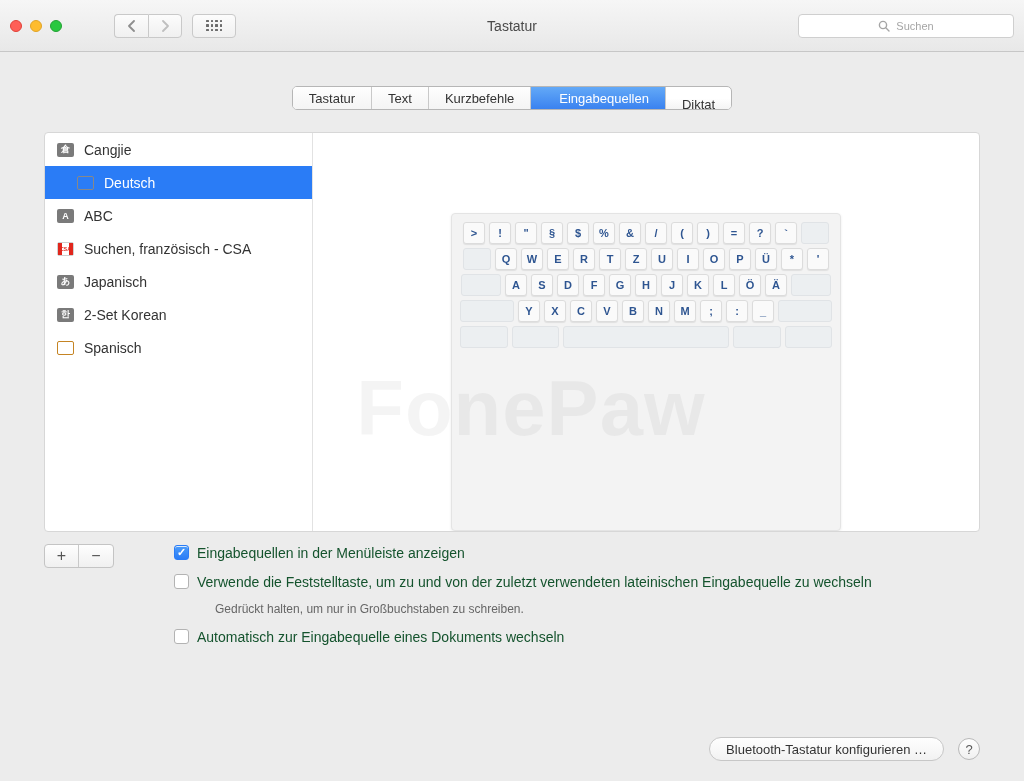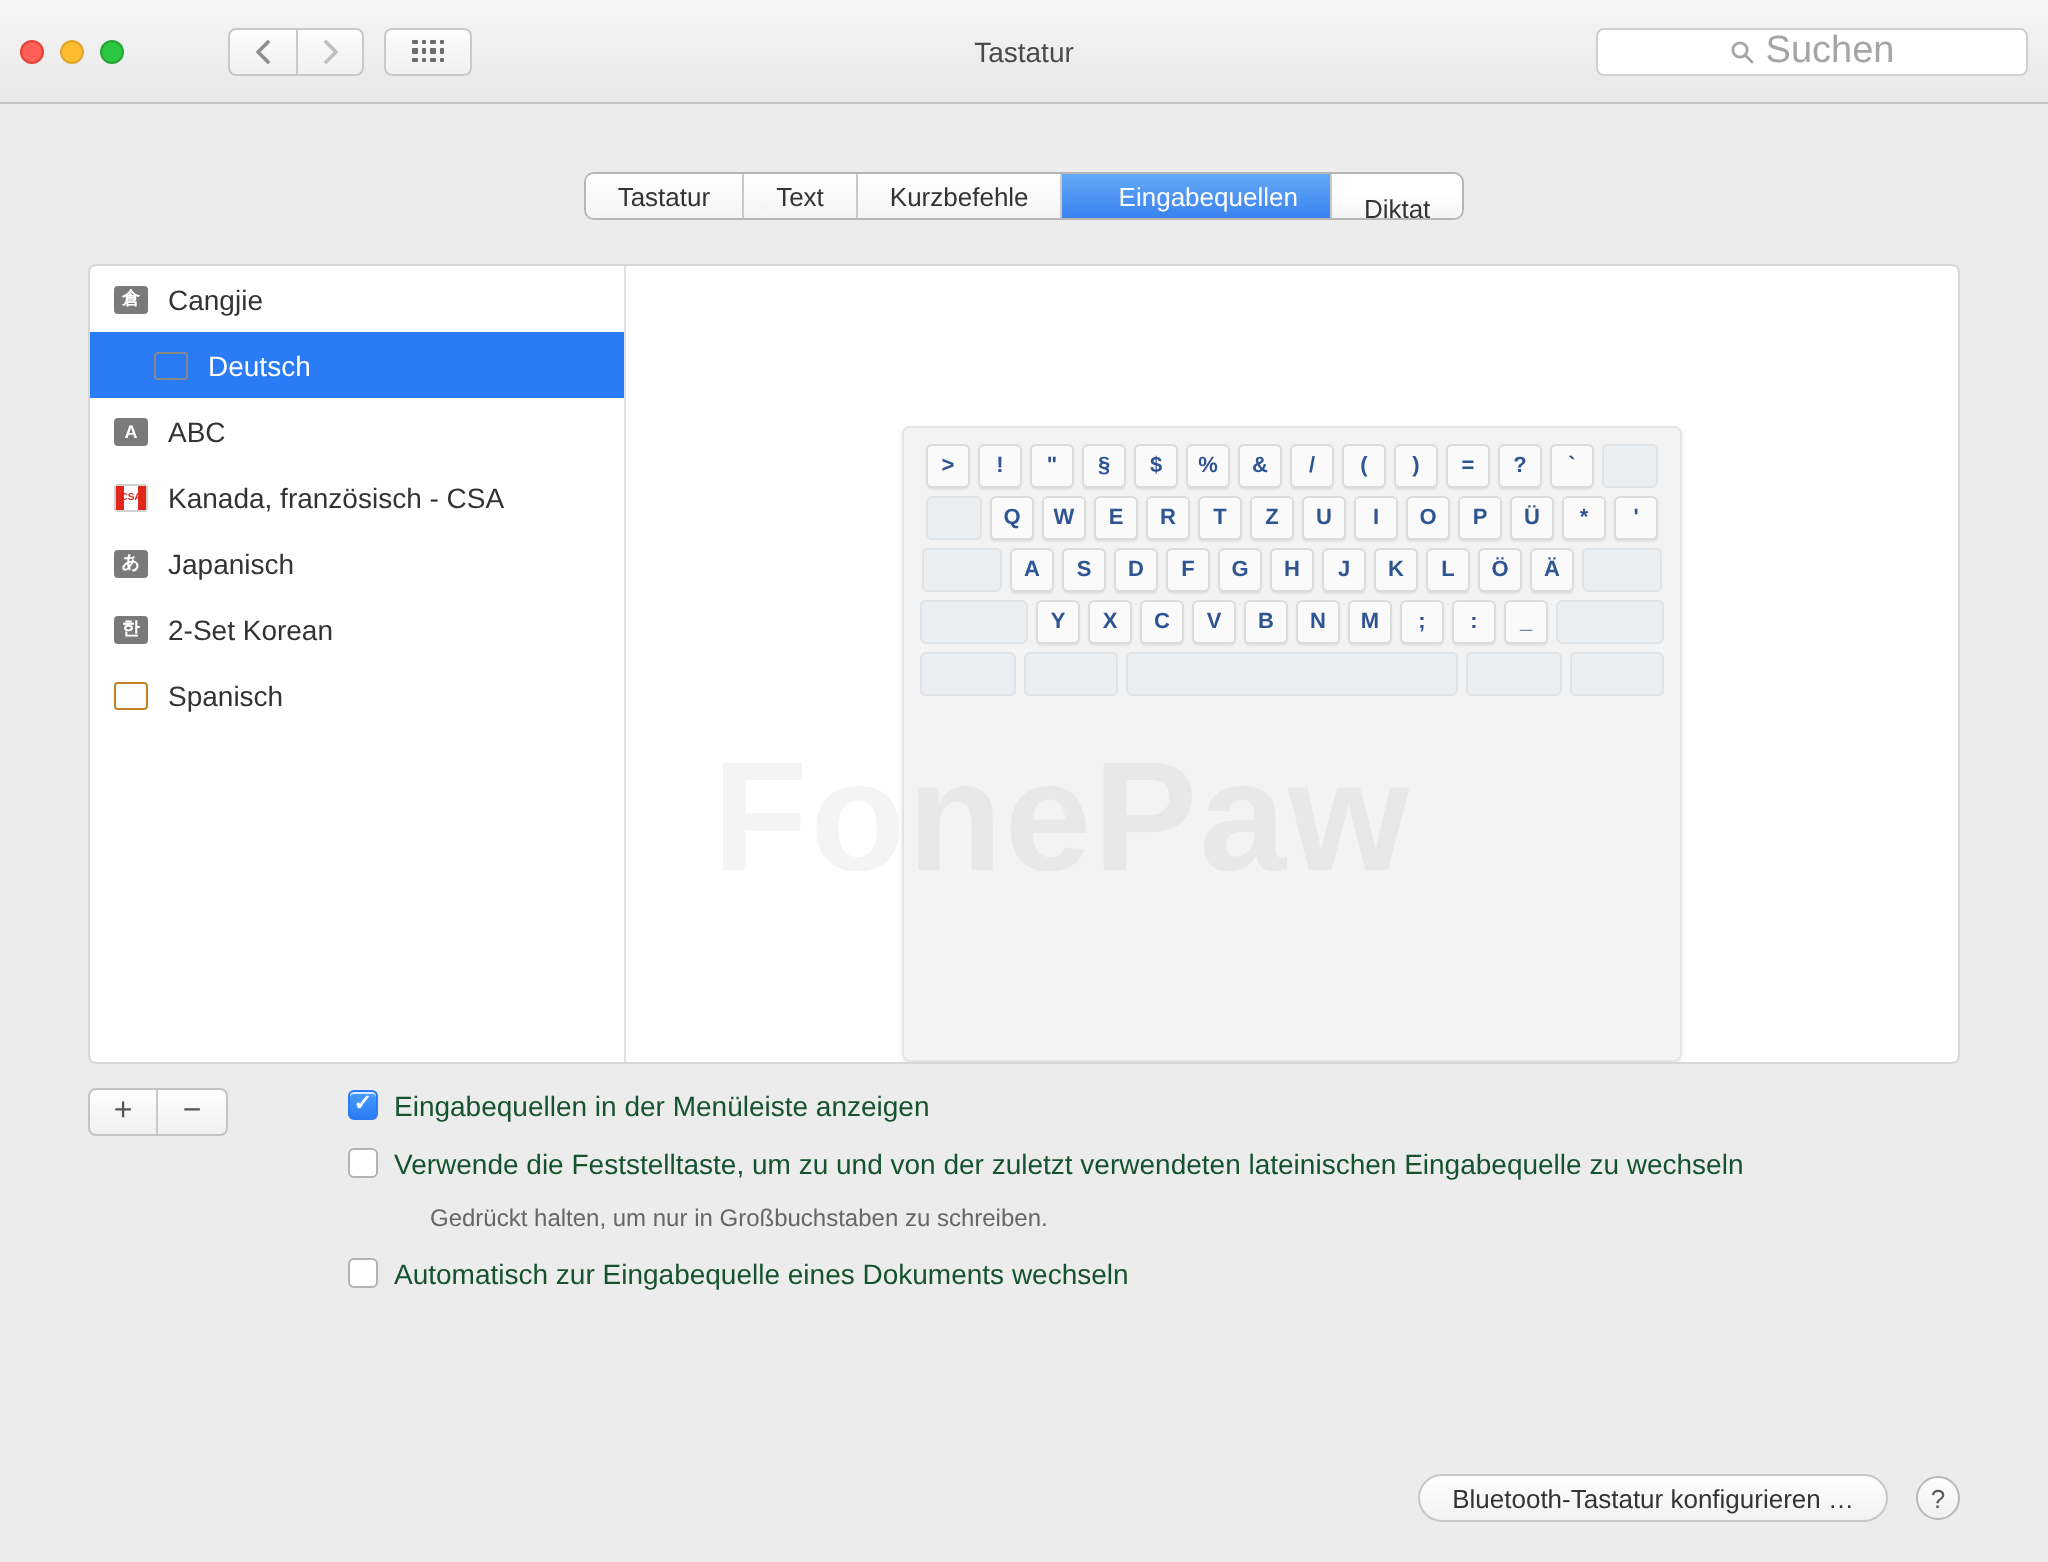--- a/index.html
+++ b/index.html
@@ -51,21 +51,21 @@
   .grid-dots span{ background:#6c6c6c; width:2.5px;height:2.5px;border-radius:0.5px;}
 
   .title {
     position:absolute; left:0; right:0; text-align:center;
     font-size:14px; color:#4a4a4a; pointer-events:none;
   }
   .search {
     margin-left:auto; width:216px; height:24px;
     background:#fff; border:1px solid #cfcfcf; border-radius:4px;
     display:flex; align-items:center; justify-content:center; color:#a5a5a5; gap:6px;
-    font-size:19px;
+    font-size:11px;
   }
 
   
   .tabs-wrap {
     display:flex; justify-content:center; padding:34px 0 22px;
   }
   .tabs {
     display:flex; border:1px solid #b6b6b6; border-radius:5px; overflow:hidden;
     height:24px; background:#fff;
   }
@@ -234,21 +234,21 @@
       <span>Deutsch</span>
     </div>
     <div class="src-item">
       <div class="icon-box" style="background:#7a7a7a">A</div>
       <span>ABC</span>
     </div>
     <div class="src-item">
       <div class="icon-box flag-ca" style="color:#e1261c;font-size:5px;justify-content:center">
         <span style="position:relative;z-index:1">CSA</span>
       </div>
-      <span>Kanada, französisch - CSA</span>
+      <span>Suchen, französisch - CSA</span>
     </div>
     <div class="src-item">
       <div class="icon-box" style="background:#7a7a7a">あ</div>
       <span>Japanisch</span>
     </div>
     <div class="src-item">
       <div class="icon-box" style="background:#7a7a7a">한</div>
       <span>2-Set Korean</span>
     </div>
     <div class="src-item">

